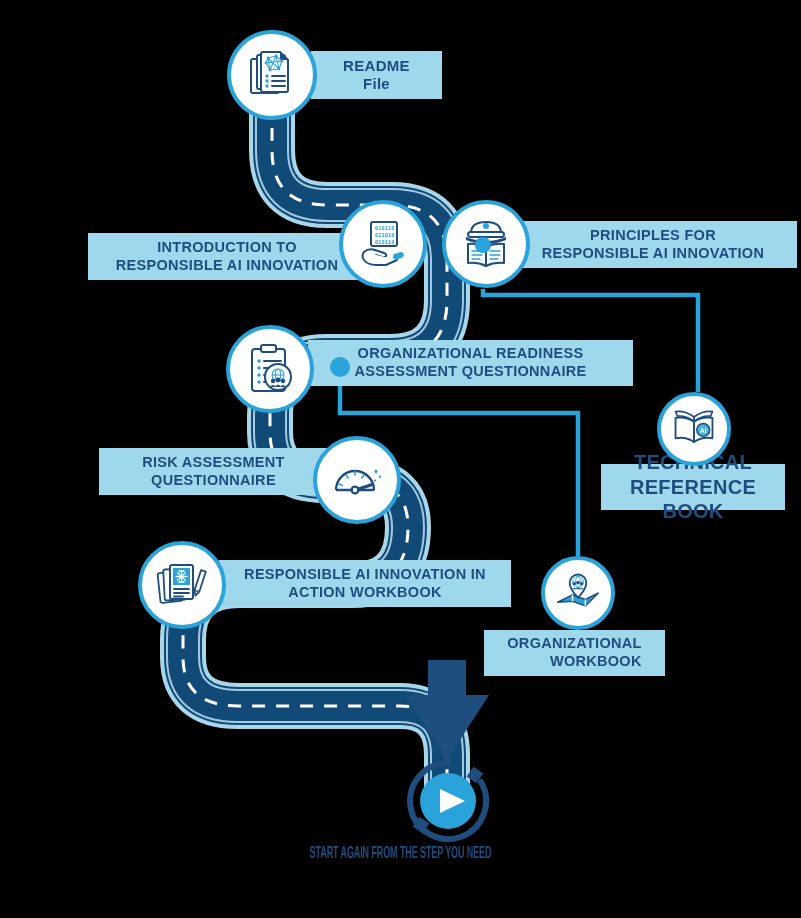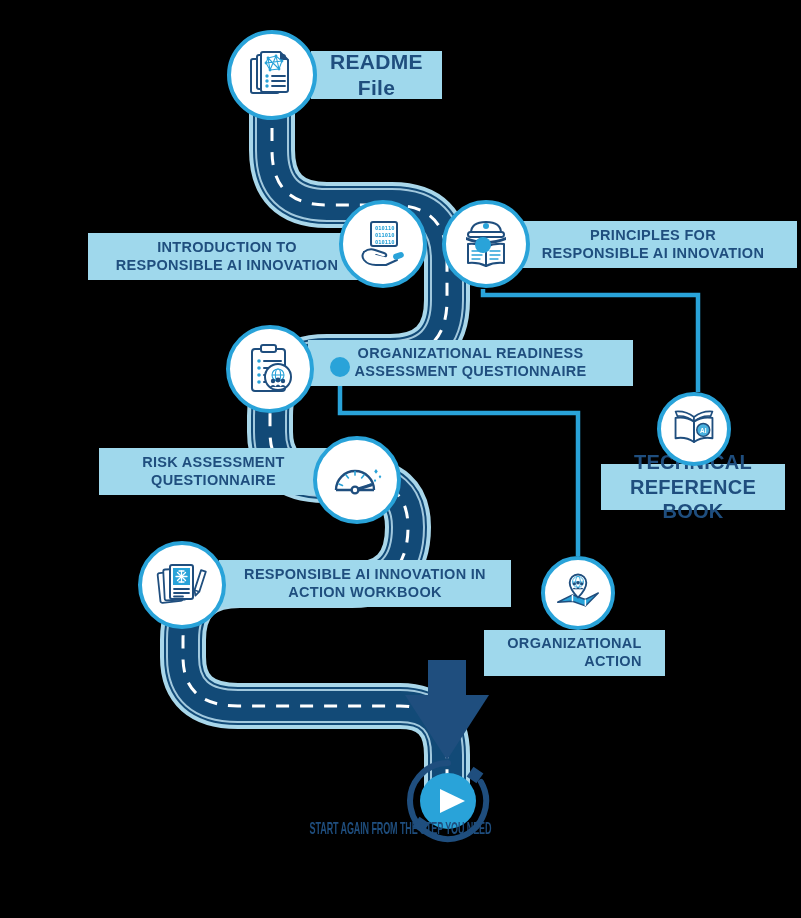--- a/index.html
+++ b/index.html
@@ -22,21 +22,21 @@
     position:absolute;z-index:4;border-radius:50%;
     background:#ffffff;border:4px solid #29a3d9;
     box-sizing:border-box;display:flex;align-items:center;justify-content:center;
   }
   .node svg{display:block;}
 
   .pin{position:absolute;z-index:5;width:20px;height:20px;border-radius:50%;background:#29a3d9;}
   .pinsm{position:absolute;z-index:5;width:16px;height:16px;border-radius:50%;background:#29a3d9;}
 
   #caption{
-    position:absolute;z-index:6;left:0;top:819px;width:801px;
+    position:absolute;z-index:6;left:0;top:843px;width:801px;
     text-align:center;color:#1f4e7e;font-weight:bold;font-size:17px;
     letter-spacing:-0.2px;
   }
   #caption span{display:inline-block;transform:scaleX(0.53);transform-origin:center;white-space:nowrap;}
   #playwrap{position:absolute;z-index:5;left:403px;top:757px;width:90px;height:88px;}
 </style>
 </head>
 <body>
 
 <div id="stage">
@@ -83,21 +83,21 @@
     </g>
   </svg>
 
   <svg class="layer" id="connlayer" viewBox="0 0 801 918">
 
     <path d="M483,289 L483,295 L698,295 L698,392" fill="none" stroke="#29a3d9" stroke-width="4.5"></path>
 
     <path d="M340,372 L340,413 L578,413 L578,556" fill="none" stroke="#29a3d9" stroke-width="4.5"></path>
   </svg>
 
-  <div class="label" style="left:311px;top:51px;width:131px;height:48px;font-size:21px;">
+  <div class="label" style="left:311px;top:51px;width:131px;height:48px;font-size:15px;">
     <div>
       <div>README</div>
       <div>File</div>
     </div>
   </div>
 
   <div class="label" style="left:88px;top:221px;width:278px;height:47px;font-size:14.5px;margin-top:12px;">
     <div>
       <div>INTRODUCTION TO</div>
       <div>RESPONSIBLE AI INNOVATION</div>
@@ -135,21 +135,21 @@
   <div class="label" style="left:601px;top:464px;width:184px;height:46px;font-size:20px;">
     <div>
       <div>TECHNICAL</div>
       <div>REFERENCE BOOK</div>
     </div>
   </div>
 
   <div class="label" style="left:484px;top:630px;width:181px;height:46px;font-size:14.5px;text-align:right;">
     <div>
       <div>ORGANIZATIONAL</div>
-      <div>ACTION</div>
+      <div>WORKBOOK</div>
     </div>
   </div>
 
   <div class="node" style="left:227px;top:30px;width:90px;height:90px;">
     <svg width="52" height="52" viewBox="0 0 52 52">
       <rect x="5" y="10" width="28" height="34" rx="2" fill="#fff" stroke="#1f4e7e" stroke-width="2"></rect>
       <rect x="11" y="6" width="28" height="34" rx="2" fill="#fff" stroke="#1f4e7e" stroke-width="2"></rect>
       <path d="M17,3 h17 l8,8 v30 a2,2 0 0 1 -2,2 h-23 a2,2 0 0 1 -2,-2 v-36 a2,2 0 0 1 2,-2 z" fill="#fff" stroke="#1f4e7e" stroke-width="2"></path>
       <path d="M34,3 l8,8 h-8 z" fill="#1f4e7e"></path>
       <g stroke="#29a3d9" stroke-width="1.1" fill="none">

